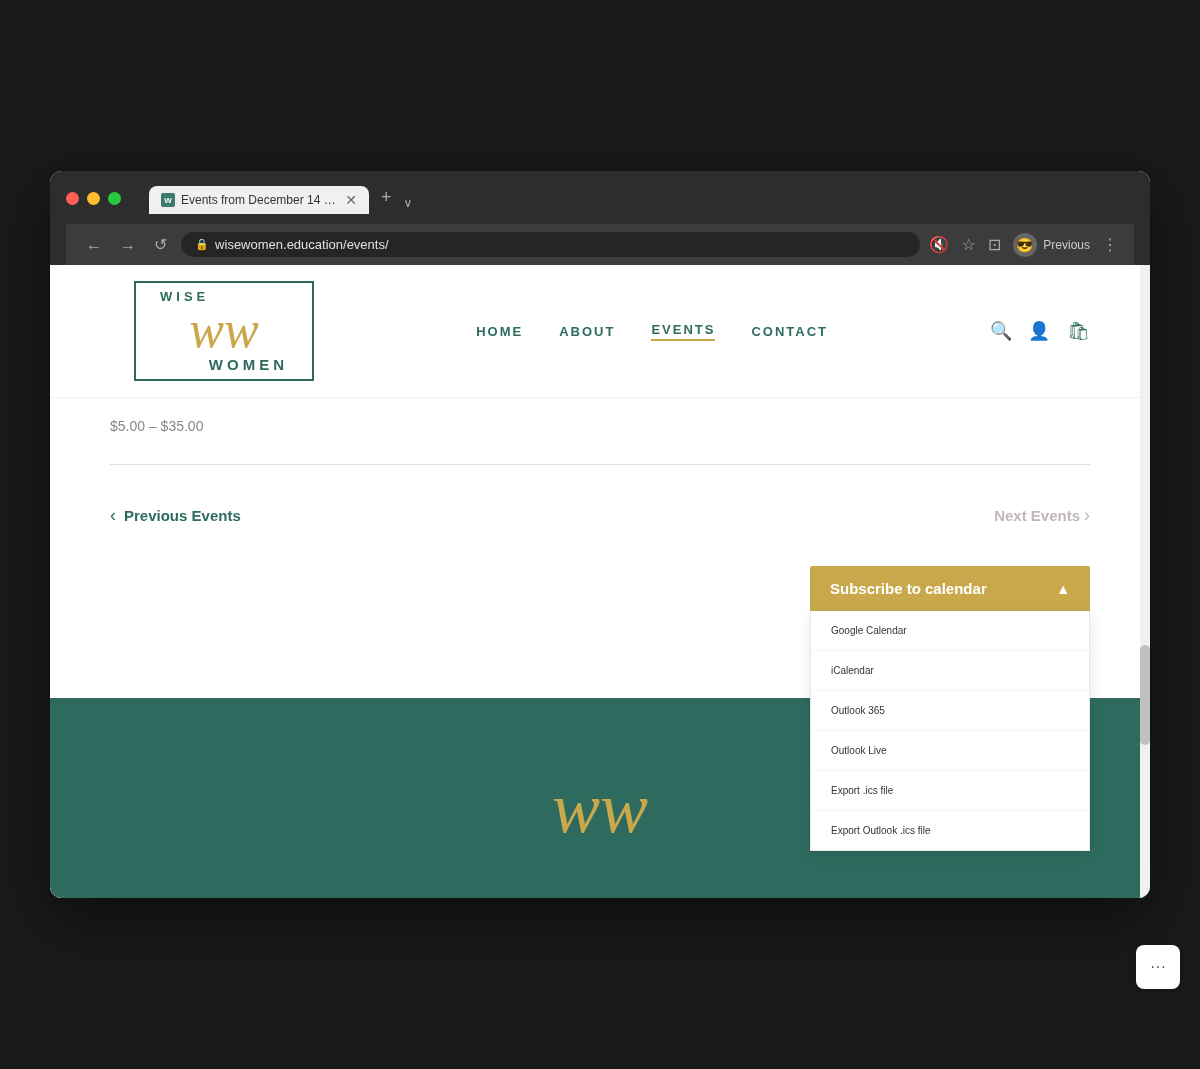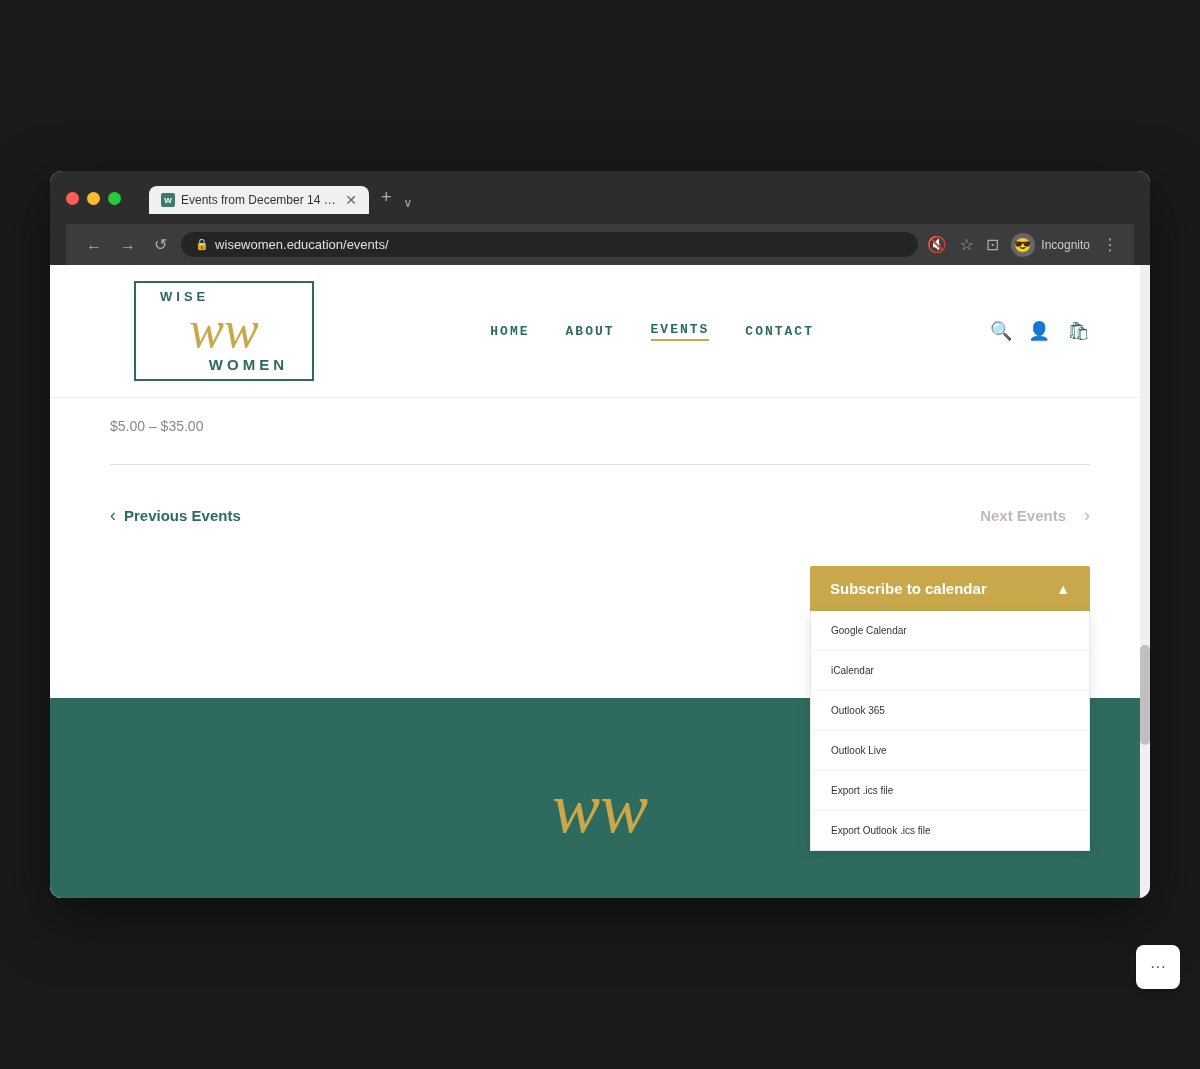--- a/index.html
+++ b/index.html
@@ -246,21 +246,20 @@
     }
 
     .nav-item {
       font-size: 13px;
       font-weight: 600;
       letter-spacing: 2px;
       color: #2e6b5e;
       text-decoration: none;
       text-transform: uppercase;
       cursor: pointer;
-      font-family: Liberation Mono, monospace;
     }
 
     .nav-item.active {
       border-bottom: 2px solid #c9a84c;
       padding-bottom: 2px;
       color: #2e6b5e;
     }
 
     .nav-icons {
       display: flex;
@@ -316,21 +315,21 @@
     }
 
     .prev-events-btn .chevron {
       font-size: 18px;
       font-weight: 300;
     }
 
     .next-events-btn {
       display: flex;
       align-items: center;
-      gap: 18px;
+      gap: 4px;
       color: #c0b8b8;
       font-size: 15px;
       font-weight: 600;
       cursor: pointer;
     }
 
     .next-events-btn .chevron {
       font-size: 18px;
       font-weight: 300;
     }
@@ -482,21 +481,21 @@
         <span class="lock-icon">🔒</span>
         <span class="address-text">wisewomen.education/events/</span>
       </div>
 
       <div class="browser-actions">
         <span>🔇</span>
         <span>☆</span>
         <span>⊡</span>
         <div class="incognito-badge">
           <div class="incognito-icon">😎</div>
-          <span>Incognito</span>
+          <span>Previous</span>
         </div>
         <span>⋮</span>
       </div>
     </div>
   </div>
 
   <div class="website-content content-wrapper">
 
     <div class="site-header">
       <div class="logo-area">

